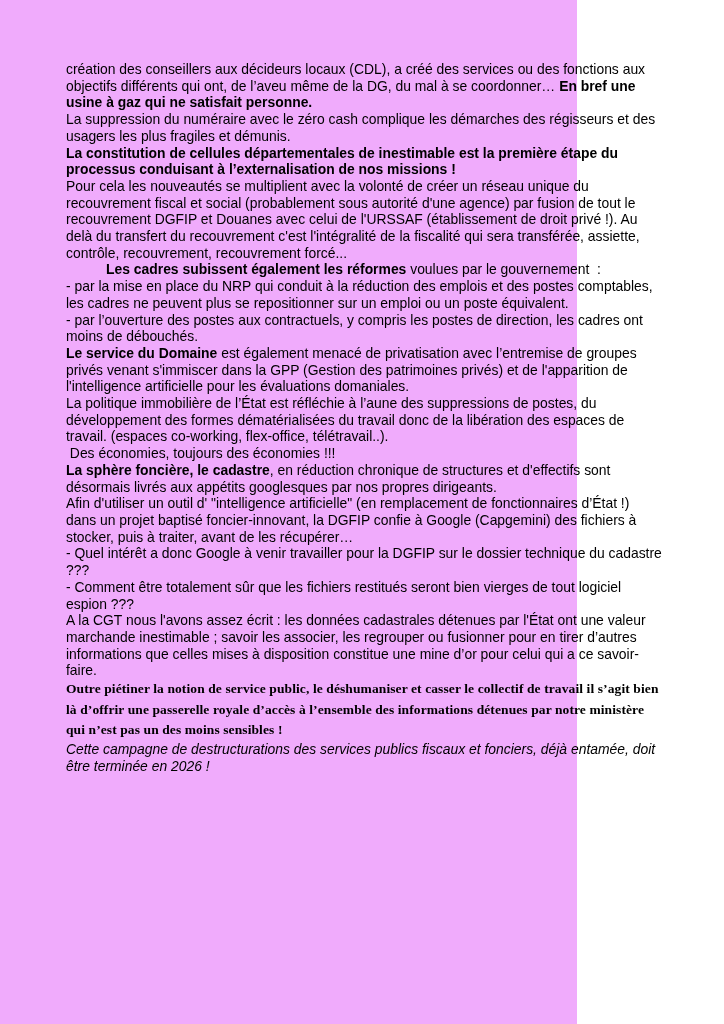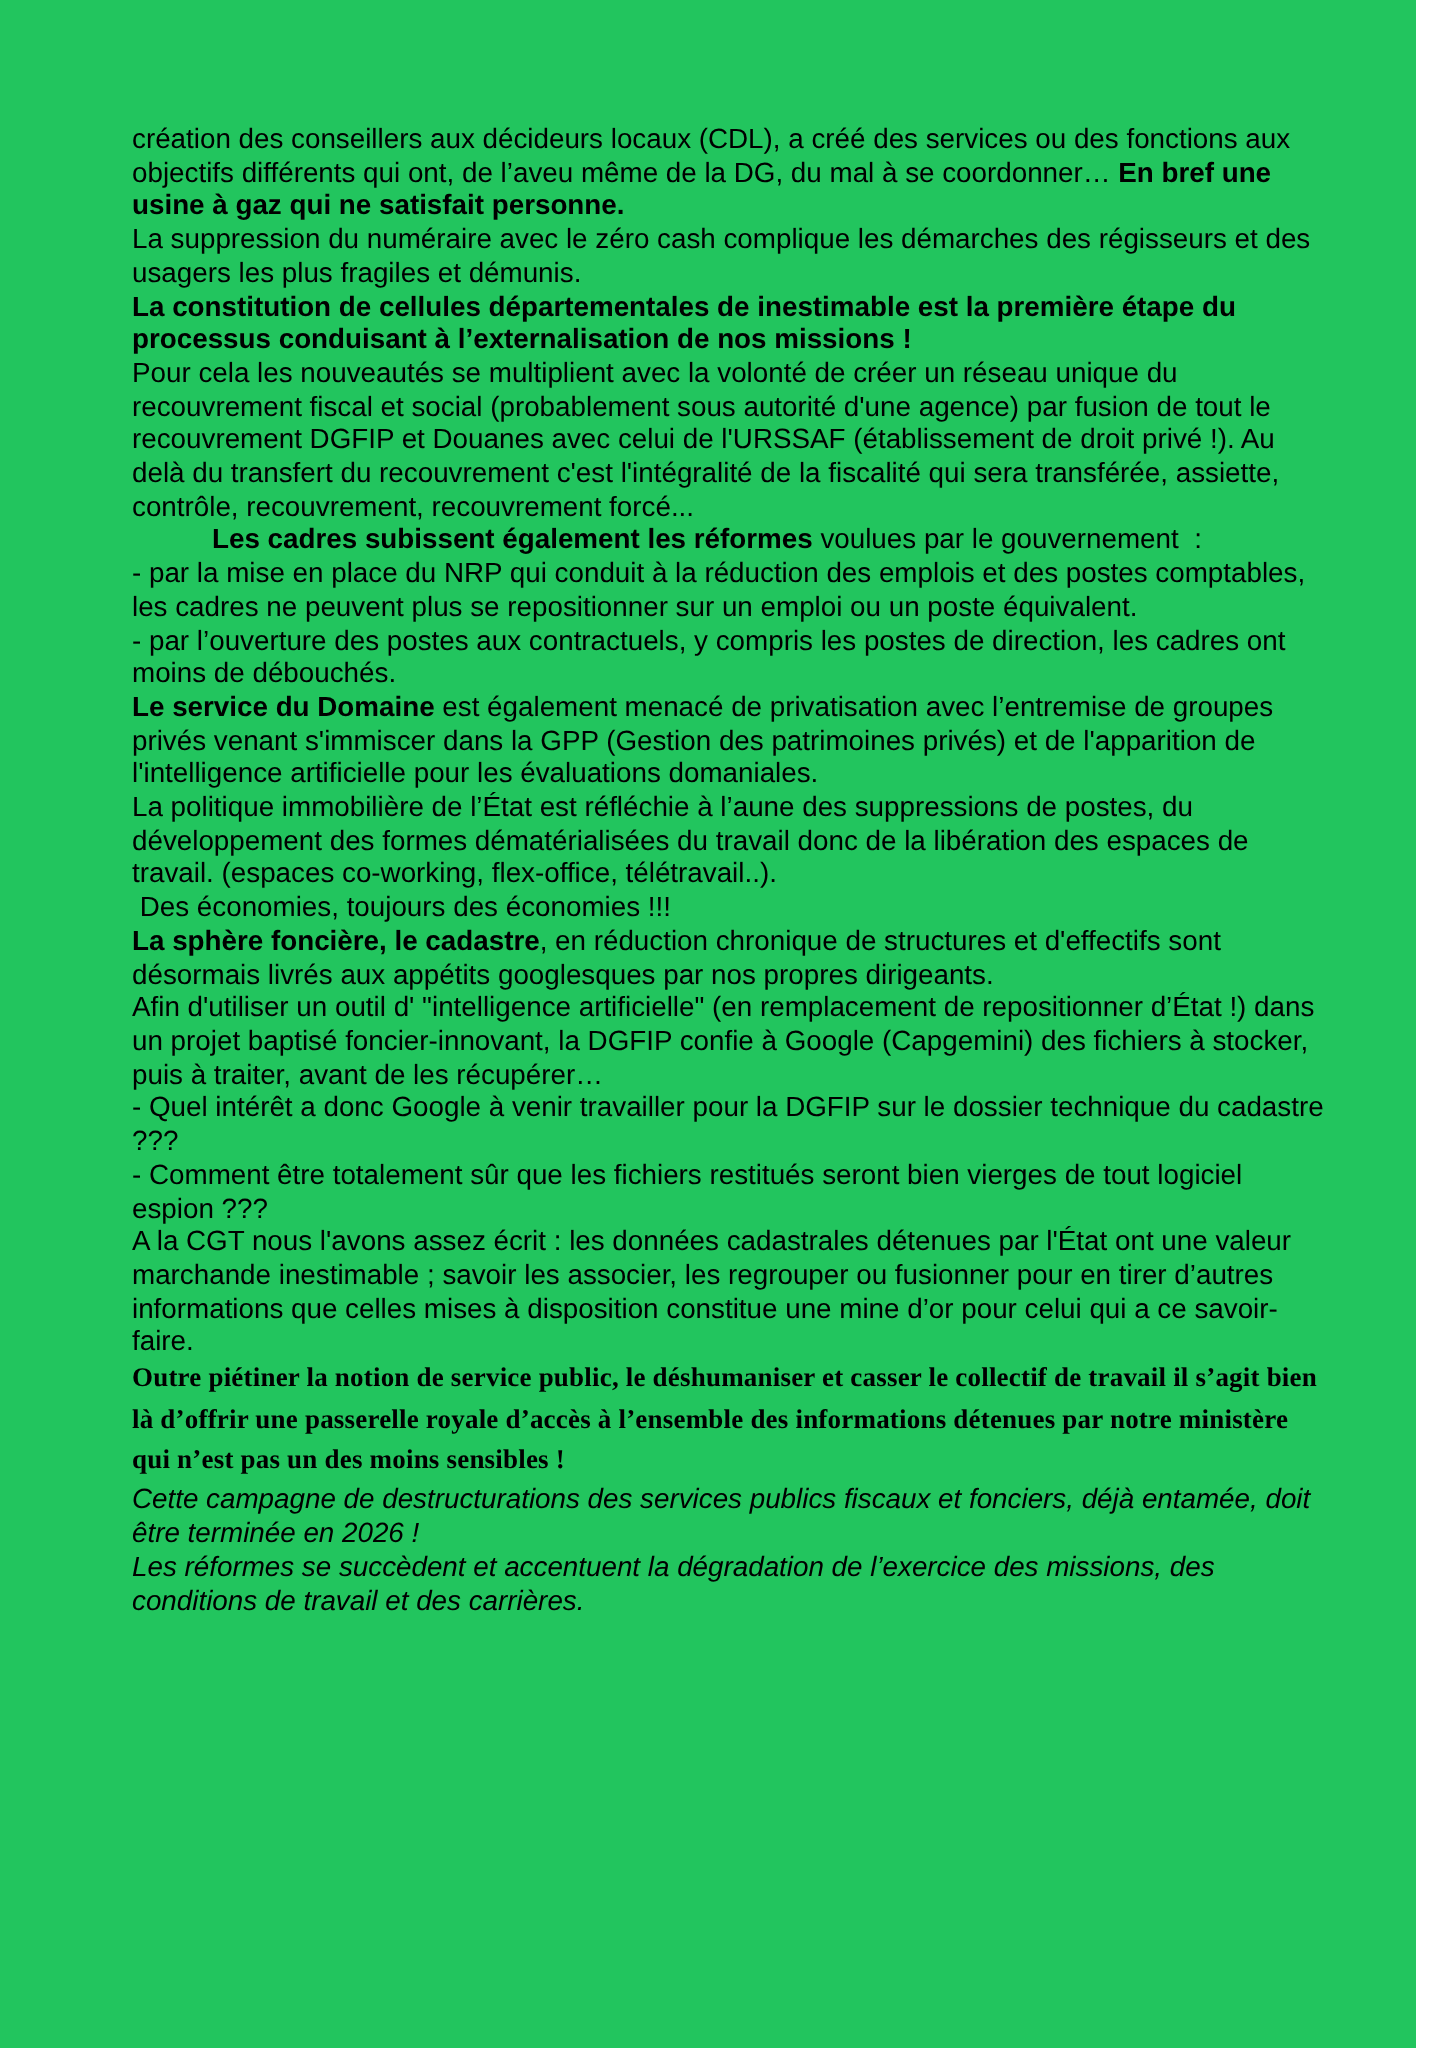--- a/index.html
+++ b/index.html
@@ -5,22 +5,22 @@
   html, body { margin: 0; padding: 0; }
   body {
     width: 724px; height: 1024px;
     background: #ffffff;
     font-family: "Liberation Sans", sans-serif;
     color: #000000;
     overflow: hidden;
   }
   .page {
     position: relative;
-    width: 708px; height: 1024px;
-    background: #22c55e;
+    width: 577px; height: 1024px;
+    background: #f0abfc;
   }
   .content {
     position: absolute;
     left: 66px; top: 61px;
     width: 596px;
     font-size: 13.9px;
     line-height: 16.7px;
   }
   p.para { margin: 0; white-space: pre-wrap; }
   
@@ -50,21 +50,20 @@
       <p class="para body"><span class="run n">La suppression du numéraire avec le zéro cash complique les démarches des régisseurs et des usagers les plus fragiles et démunis.</span></p>
       <p class="para heading sb1"><span class="run b">La constitution de cellules départementales de inestimable est la première étape du processus conduisant à l’externalisation de nos missions !</span></p>
       <p class="para body sb1"><span class="run n">Pour cela les nouveautés se multiplient avec la volonté de créer un réseau unique du recouvrement fiscal et social (probablement sous autorité d'une agence) par fusion de tout le recouvrement DGFIP et Douanes avec celui de l'URSSAF (établissement de droit privé !). Au delà du transfert du recouvrement c'est l'intégralité de la fiscalité qui sera transférée, assiette, contrôle, recouvrement, recouvrement forcé...</span></p>
       <p class="para body sb2"><span class="run b">Les cadres subissent également les réformes</span><span class="run n"> voulues par le gouvernement  :</span></p>
       <p class="para body"><span class="run n">- par la mise en place du NRP qui conduit à la réduction des emplois et des postes comptables, les cadres ne peuvent plus se repositionner sur un emploi ou un poste équivalent.</span></p>
       <p class="para body"><span class="run n">- par l’ouverture des postes aux contractuels, y compris les postes de direction, les cadres ont moins de débouchés.</span></p>
       <p class="para body sb1"><span class="run b">Le service du Domaine</span><span class="run n"> est également menacé de privatisation avec l’entremise de groupes privés venant s'immiscer dans la GPP (Gestion des patrimoines privés) et de l'apparition de l'intelligence artificielle pour les évaluations domaniales.</span></p>
       <p class="para body"><span class="run n">La politique immobilière de l’État est réfléchie à l’aune des suppressions de postes, du développement des formes dématérialisées du travail donc de la libération des espaces de travail. (espaces co-working, flex-office, télétravail..).</span></p>
       <p class="para body"><span class="run n"> Des économies, toujours des économies !!!</span></p>
       <p class="para body sb1"><span class="run b">La sphère foncière, le cadastre</span><span class="run n">, en réduction chronique de structures et d'effectifs sont désormais livrés aux appétits googlesques par nos propres dirigeants.</span></p>
-      <p class="para body"><span class="run n">Afin d'utiliser un outil d' "intelligence artificielle" (en remplacement de repositionner d’État !) dans un projet baptisé foncier-innovant, la DGFIP confie à Google (Capgemini) des fichiers à stocker, puis à traiter, avant de les récupérer…</span></p>
+      <p class="para body"><span class="run n">Afin d'utiliser un outil d' "intelligence artificielle" (en remplacement de fonctionnaires d’État !) dans un projet baptisé foncier-innovant, la DGFIP confie à Google (Capgemini) des fichiers à stocker, puis à traiter, avant de les récupérer…</span></p>
       <p class="para body"><span class="run n">- Quel intérêt a donc Google à venir travailler pour la DGFIP sur le dossier technique du cadastre ???</span></p>
       <p class="para body"><span class="run n">- Comment être totalement sûr que les fichiers restitués seront bien vierges de tout logiciel espion ???</span></p>
       <p class="para body"><span class="run n">A la CGT nous l'avons assez écrit : les données cadastrales détenues par l'État ont une valeur marchande inestimable ; savoir les associer, les regrouper ou fusionner pour en tirer d’autres informations que celles mises à disposition constitue une mine d’or pour celui qui a ce savoir-faire.</span></p>
       <p class="para gothic"><span class="run b">Outre piétiner la notion de service public, le déshumaniser et casser le collectif de travail il s’agit bien là d’offrir une passerelle royale d’accès à l’ensemble des informations détenues par notre ministère qui n’est pas un des moins sensibles !</span></p>
       <p class="para italic sb1"><span class="run n">Cette campagne de destructurations des services publics fiscaux et fonciers, déjà entamée, doit être terminée en 2026 !</span></p>
-      <p class="para italic"><span class="run n">Les réformes se succèdent et accentuent la dégradation de l’exercice des missions, des conditions de travail et des carrières.</span></p>
     </div>
 </div>
 
 </body></html>

